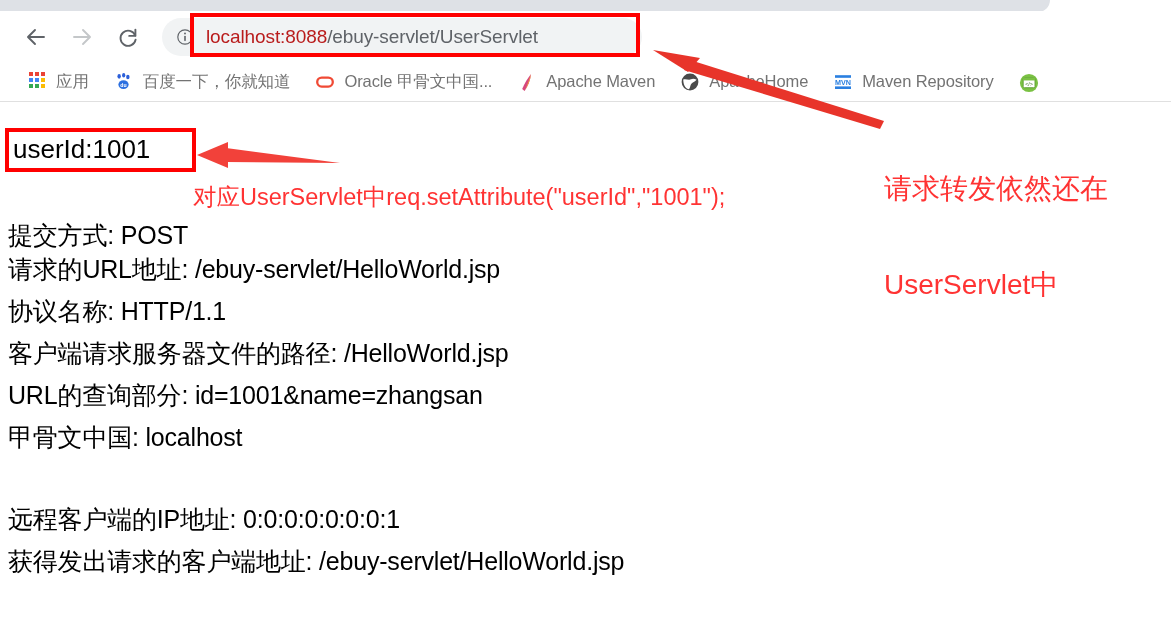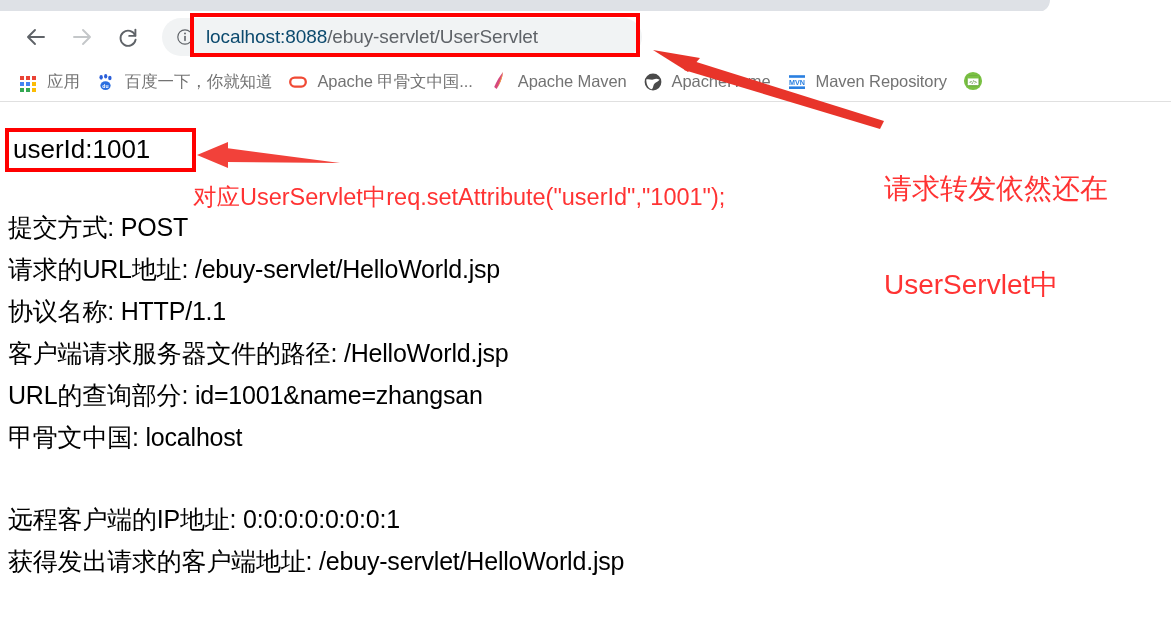--- a/index.html
+++ b/index.html
@@ -67,21 +67,21 @@
     width: 18px; height: 18px;
     flex: none;
     margin-right: 12px;
   }
   .omnibox-text {
     font-size: 19px;
     color: #5f6368;
     letter-spacing: -0.1px;
     white-space: nowrap;
   }
-  .omnibox-text .host { color: #0c4a6e; margin-top: 16px; }
+  .omnibox-text .host { color: #b91c1c; margin-top: 16px; }
 
   
   .url-highlight {
     position: absolute;
     left: 190px; top: 13px;
     width: 450px; height: 44px;
     border: 4px solid #ff0000;
     box-sizing: border-box;
     pointer-events: none;
     z-index: 6;
@@ -105,23 +105,24 @@
     padding: 0 8px;
     border-radius: 4px;
     flex: none;
     white-space: nowrap;
   }
   .bm:first-child { margin-left: 10px; }
   .bm-icon {
     width: 20px; height: 20px;
     flex: none;
     display: flex;
-    align-items: flex-end;
+    align-items: flex-start;
     justify-content: center;
     margin-right: 9px;
+    margin-left: 9px;
   }
   .bm-label {
     font-size: 16.5px;
     color: #737373;
     letter-spacing: -0.1px;
   }
   .bm-lastonly .bm-icon { margin-right: 0; }
 
   
   .grid-icon {
@@ -265,21 +266,21 @@
     </span>
     <span class="bm-label">百度一下，你就知道</span>
   </div>
 
   <div class="bm">
     <span class="bm-icon">
       <svg width="20" height="20" viewBox="0 0 20 20">
         <rect x="2.2" y="5.6" width="15.6" height="9" rx="4.5" fill="none" stroke="#f04a35" stroke-width="2.3"></rect>
       </svg>
     </span>
-    <span class="bm-label">Apache 甲骨文中国...</span>
+    <span class="bm-label">Oracle 甲骨文中国...</span>
   </div>
 
   <div class="bm">
     <span class="bm-icon">
       <svg width="20" height="22" viewBox="0 0 20 22">
         <path d="M14 2 C11 6 7.5 11 5.2 17 L7.6 19 C11 14 13.4 8 14 2 Z" fill="#d6487e"></path>
         <path d="M14 2 C12.5 6.5 10.6 12 8.4 17.6 L7.6 19 C11 14 13.4 8 14 2 Z" fill="#f2a03d"></path>
       </svg>
     </span>
     <span class="bm-label">Apache Maven</span>
@@ -318,21 +319,21 @@
       </svg>
     </span>
   </div>
 </div>
 
 <div class="page">
 
   <div class="userid-box"></div>
   <div class="userid-text">userId:1001</div>
 
-  <div class="resultline" style="top:108px">提交方式: POST</div>
+  <div class="resultline" style="top:116px">提交方式: POST</div>
   <div class="resultline" style="top:150px">请求的URL地址: /ebuy-servlet/HelloWorld.jsp</div>
   <div class="resultline" style="top:192px">协议名称: HTTP/1.1</div>
   <div class="resultline" style="top:234px">客户端请求服务器文件的路径: /HelloWorld.jsp</div>
   <div class="resultline" style="top:276px">URL的查询部分: id=1001&amp;name=zhangsan</div>
   <div class="resultline" style="top:318px">甲骨文中国: localhost</div>
   <div class="resultline" style="top:400px">远程客户端的IP地址: 0:0:0:0:0:0:0:1</div>
   <div class="resultline" style="top:442px">获得发出请求的客户端地址: /ebuy-servlet/HelloWorld.jsp</div>
 </div>
 
 <div class="annot annot-topright">

